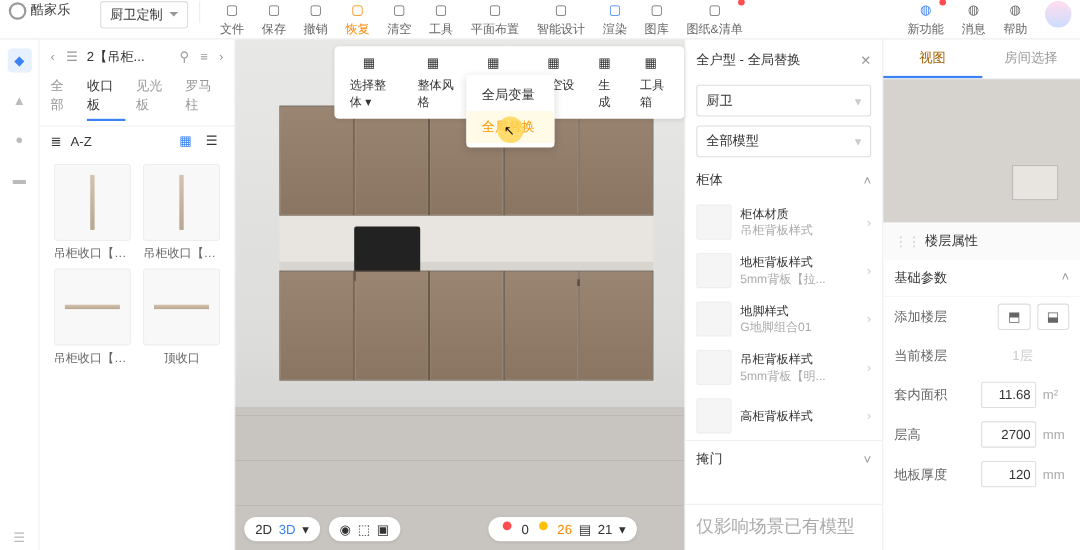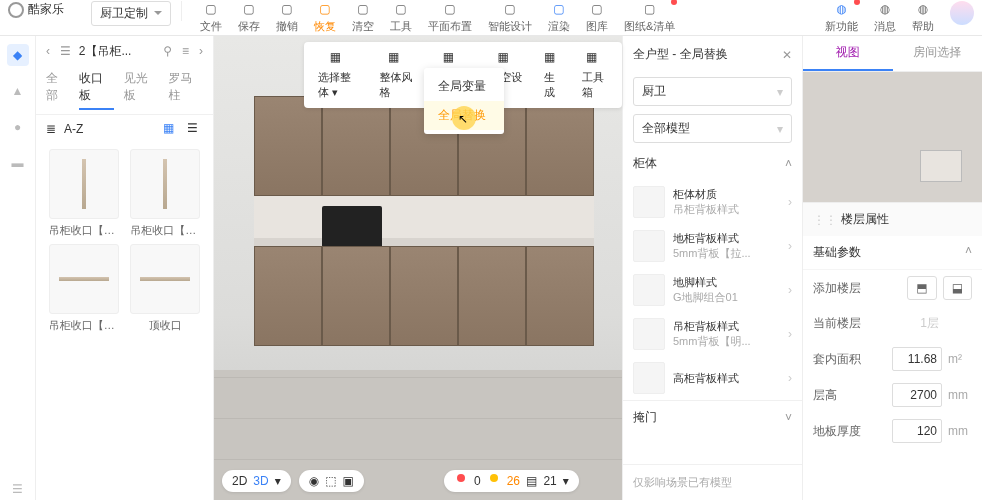--- a/index.html
+++ b/index.html
@@ -69,25 +69,25 @@
 .rp-close{margin-left:auto;color:#999}
 .rp-sel{margin:4px 10px;border:1px solid #ddd;border-radius:3px;padding:5px 8px;display:flex;align-items:center}
 .rp-section{padding:8px 10px;font-weight:500;display:flex;align-items:center}
 .rp-chev{margin-left:auto;color:#999}
 .rp-row{display:flex;gap:8px;padding:6px 10px;align-items:center}
 .rp-thumb{width:32px;height:32px;background:#f5f5f5;border:1px solid #eee;border-radius:2px;flex-shrink:0}
 .rp-info{flex:1;min-width:0}
 .rp-label{font-size:11px}
 .rp-sub{font-size:11px;color:#aaa;white-space:nowrap;overflow:hidden;text-overflow:ellipsis}
 .rp-chv{color:#ccc}
-.rp-foot{padding:10px;color:#aaa;font-size:11px;border-top:1px solid #f0f0f0;margin-top:auto}
+.rp-foot{padding:10px;color:#aaa;font-size:16px;border-top:1px solid #f0f0f0;margin-top:auto}
 .rightcol{width:180px;background:#fff;border-left:1px solid #eee;display:flex;flex-direction:column}
 .rtabs{display:flex;border-bottom:1px solid #eee}
 .rtabs span{flex:1;text-align:center;padding:8px 0;color:#999}
-.rtabs span.active{color:#a21caf;border-bottom:2px solid #3b82f6}
+.rtabs span.active{color:#a16207;border-bottom:2px solid #3b82f6}
 .rpreview{height:130px;background:#d6d2cd;position:relative}
 .rpreview::after{content:"";position:absolute;right:20px;bottom:20px;width:40px;height:30px;background:#e8e4df;border:1px solid #bbb}
 .rprops{border-top:1px solid #eee}
 .rprops-h{padding:8px 10px;font-weight:500;display:flex;align-items:center;background:#fafafa}
 .rprops-h .grip{color:#ccc;margin-right:4px}
 .rsect{padding:8px 10px;font-weight:500;display:flex;border-bottom:1px solid #f5f5f5}
 .rrow{display:flex;align-items:center;padding:6px 10px;gap:6px}
 .rlbl{flex:1;color:#666}
 .rval{width:50px;text-align:right;border:1px solid transparent;padding:2px}
 .runit{color:#aaa;width:24px}

